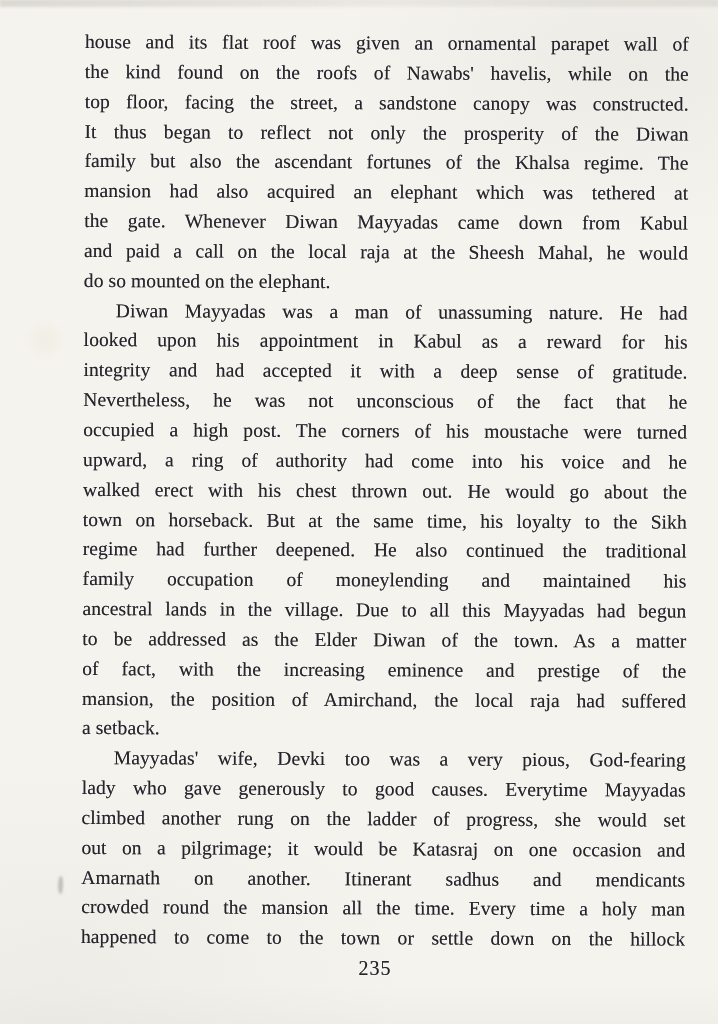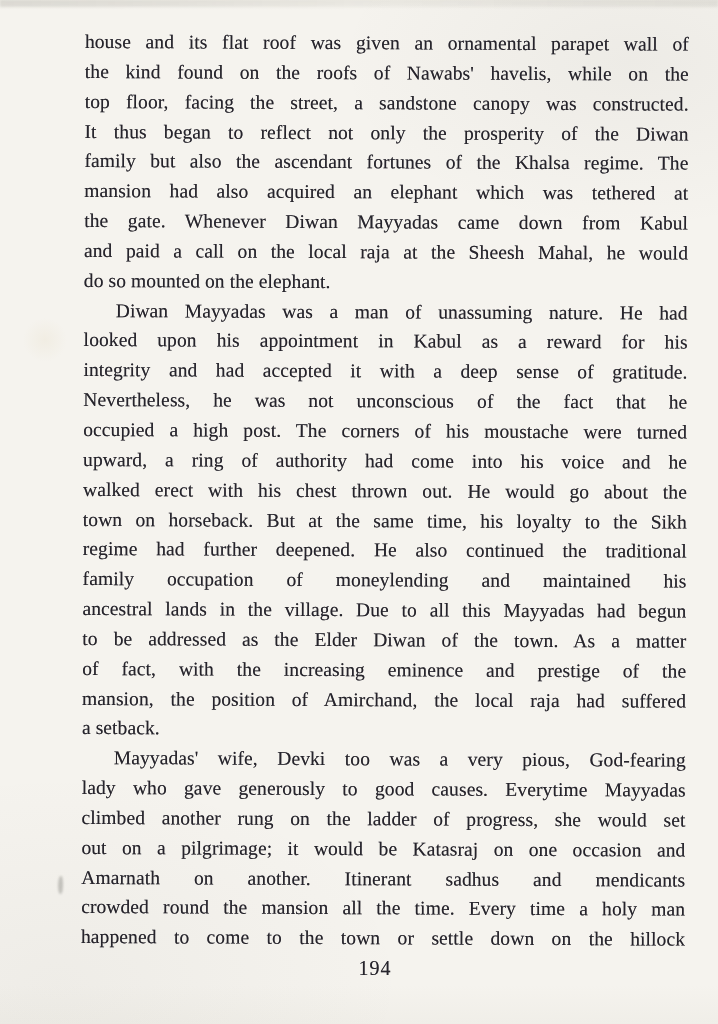--- a/index.html
+++ b/index.html
@@ -108,14 +108,14 @@
         <div class="line">climbed another rung on the ladder of progress, she would set</div>
         <div class="line">out on a pilgrimage; it would be Katasraj on one occasion and</div>
         <div class="line">Amarnath on another. Itinerant sadhus and mendicants</div>
         <div class="line">crowded round the mansion all the time. Every time a holy man</div>
         <div class="line">happened to come to the town or settle down on the hillock</div>
       </div>
     </section>
 </main>
 
 <footer class="folio">
-  <span>194</span>
+  <span>235</span>
 </footer>
 
 </body></html>

